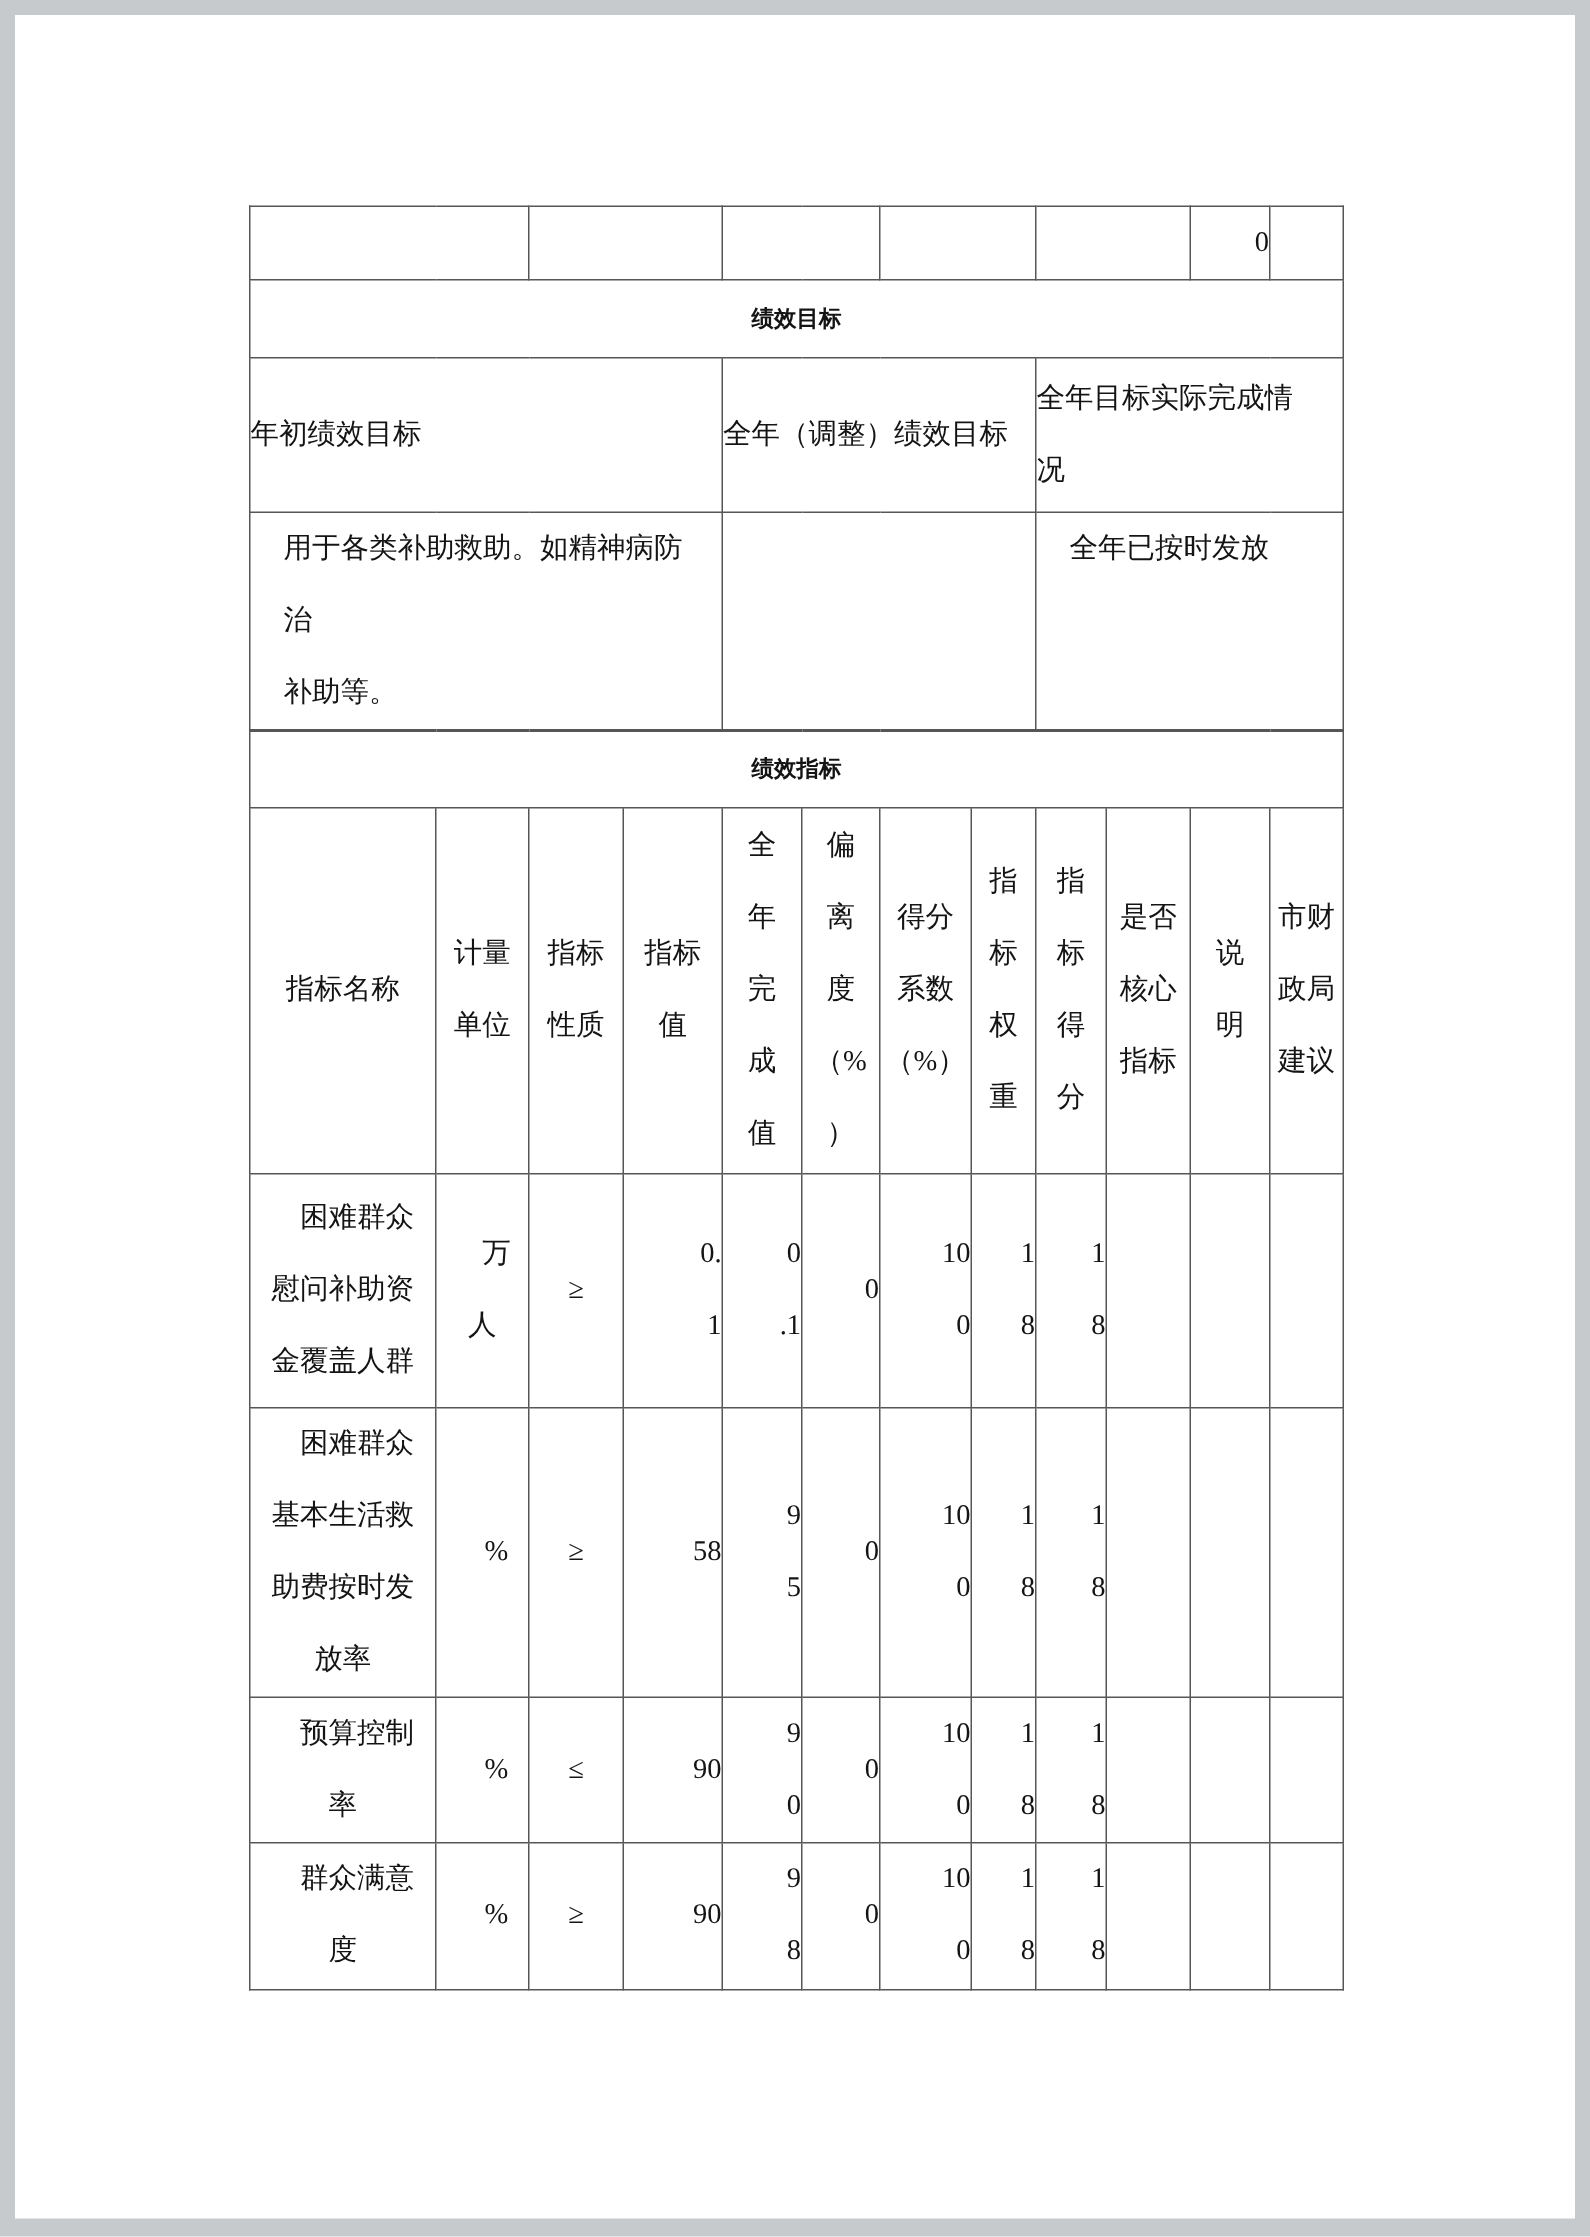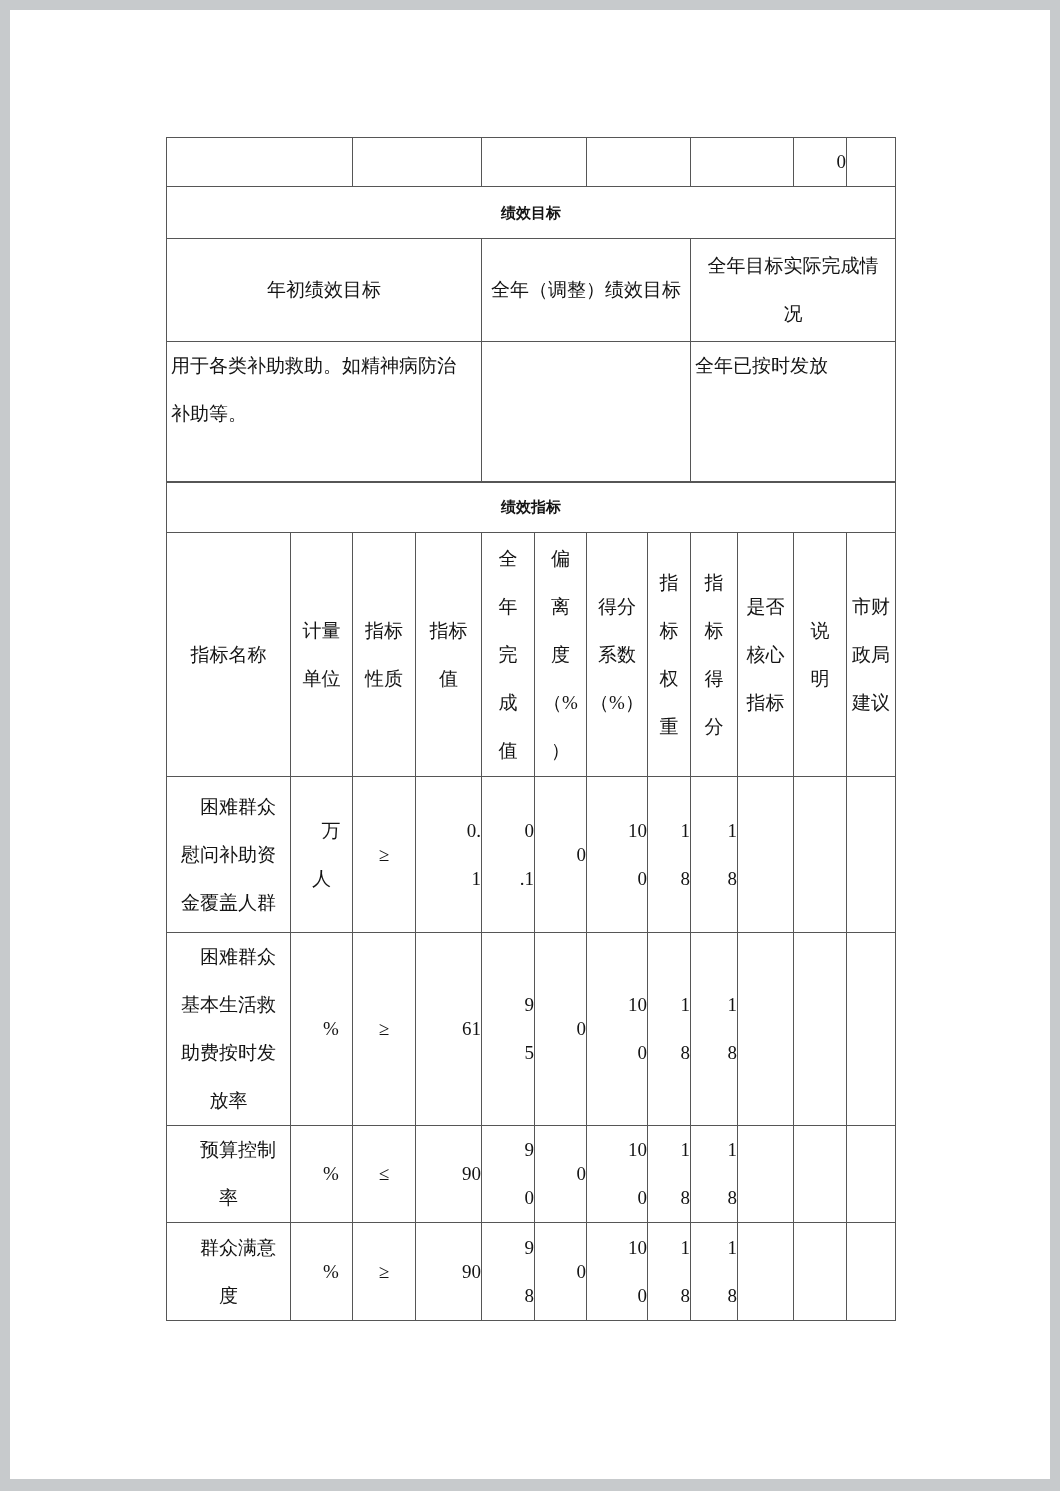--- a/index.html
+++ b/index.html
@@ -51,25 +51,25 @@
 
   
   tr.r-title-goal td, tr.r-title-ind td {
     font-family: "Liberation Sans", "DejaVu Sans", sans-serif;
     font-weight: bold;
     font-size: 15px;
     text-align: center;
   }
   tr.r-title-ind td { border-top-width: 2px; }
 
-  tr.r-goal-head td { text-align: center; }
+  tr.r-goal-head td { text-align: left; }
   tr.r-goal-body td {
     vertical-align: top;
     text-align: left;
-    padding: 0 4px;
+    padding: 0 22px;
   }
   tr.r-ind-head td { text-align: center; }
 
   .c-name, .c-unit {
     text-align: center;
     padding: 0 8px;
     text-indent: 19px;
   }
   .c-nature { text-align: center; }
   .c-num    { text-align: right; padding-right: 8px; }
@@ -189,21 +189,21 @@
         <td class="c-empty"></td>
       </tr>
 
       <tr class="r-data-2">
         <td class="c-name">困难群众
 基本生活救
 助费按时发
 放率</td>
         <td class="c-unit">%</td>
         <td class="c-nature">≥</td>
-        <td class="c-num">61</td>
+        <td class="c-num">58</td>
         <td class="c-num">9
 5</td>
         <td class="c-num">0</td>
         <td class="c-num">10
 0</td>
         <td class="c-num">1
 8</td>
         <td class="c-num">1
 8</td>
         <td class="c-empty"></td>

